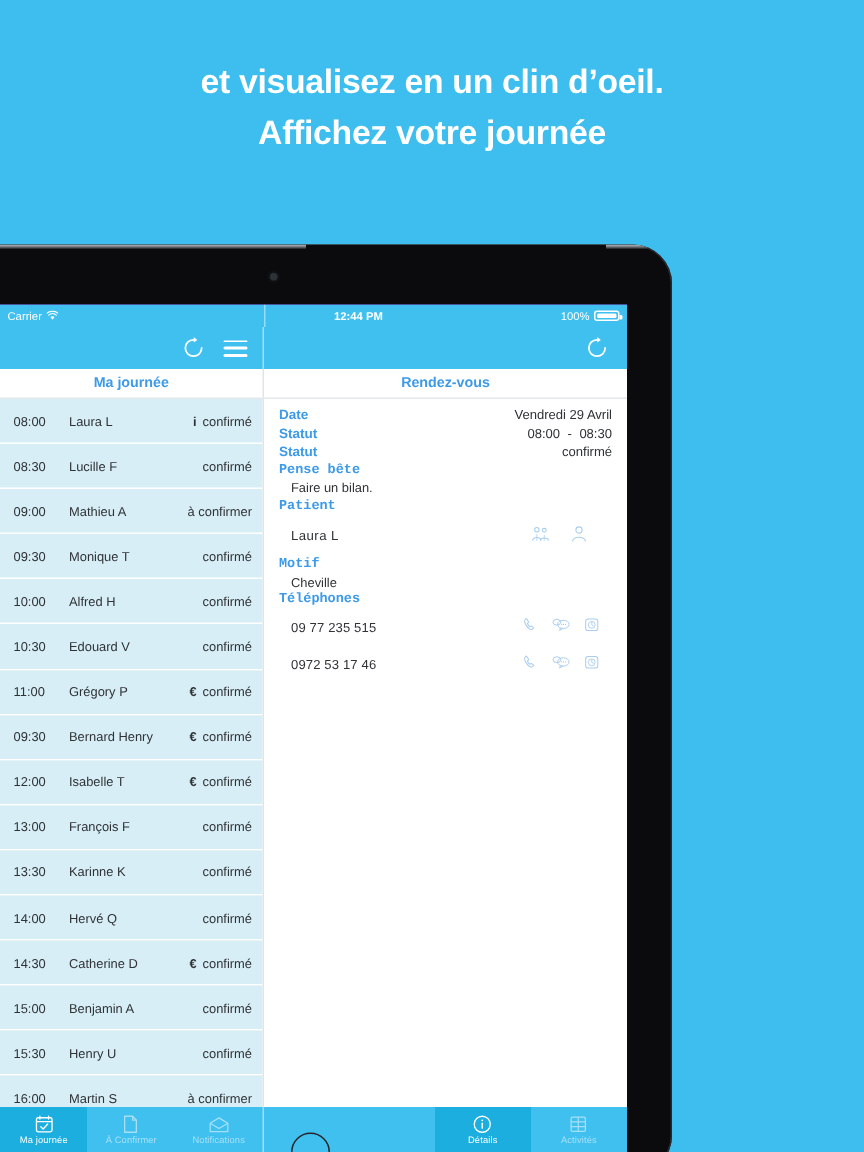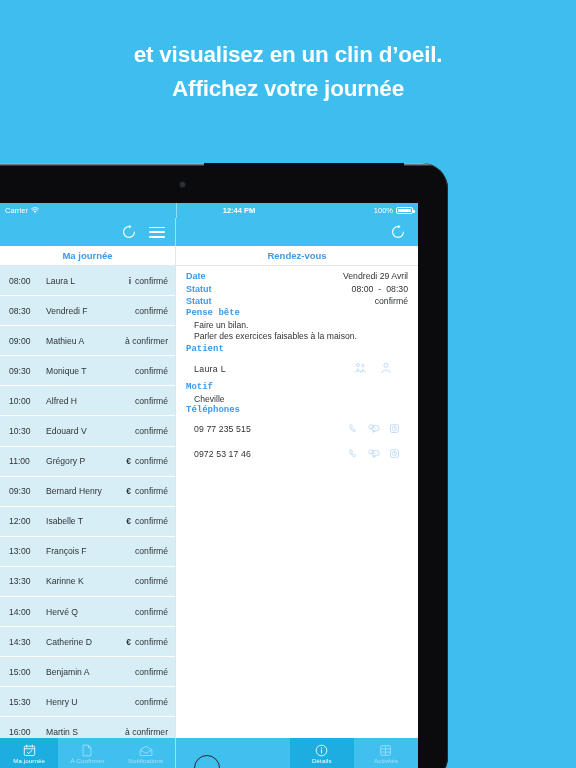--- a/index.html
+++ b/index.html
@@ -291,21 +291,21 @@
           <div class="appt-row">
             <span class="appt-time">08:00</span>
             <span class="appt-name">Laura L</span>
             <span class="appt-status">
               <span class="appt-marker">i</span>
               <span>confirmé</span>
             </span>
           </div>
           <div class="appt-row">
             <span class="appt-time">08:30</span>
-            <span class="appt-name">Vendredi F</span>
+            <span class="appt-name">Lucille F</span>
             <span class="appt-status">
               <span class="appt-marker"></span>
               <span>confirmé</span>
             </span>
           </div>
           <div class="appt-row">
             <span class="appt-time">09:00</span>
             <span class="appt-name">Mathieu A</span>
             <span class="appt-status">
               <span class="appt-marker"></span>
@@ -433,21 +433,20 @@
         </div>
 
         <div class="kv-row">
           <span class="lbl">Statut</span>
           <span class="val">confirmé</span>
         </div>
 
         <div class="section-lbl">Pense bête</div>
         <div id="pense-bete-notes">
             <div class="note-line">Faire un bilan.</div>
-            <div class="note-line">Parler des exercices faisables à la maison.</div>
           </div>
 
         <div class="section-lbl">Patient</div>
         <div class="patient-row">
           <span class="patient-name">Laura   L</span>
           <span class="patient-icons">
             <span>
               <svg viewBox="0 0 20 18" width="13" height="12">
                 <circle cx="6" cy="4.6" r="2.3" fill="none" stroke="#a8cdf0" stroke-width="1.1"></circle>
                 <circle cx="13.6" cy="5.2" r="2" fill="none" stroke="#a8cdf0" stroke-width="1.1"></circle>

